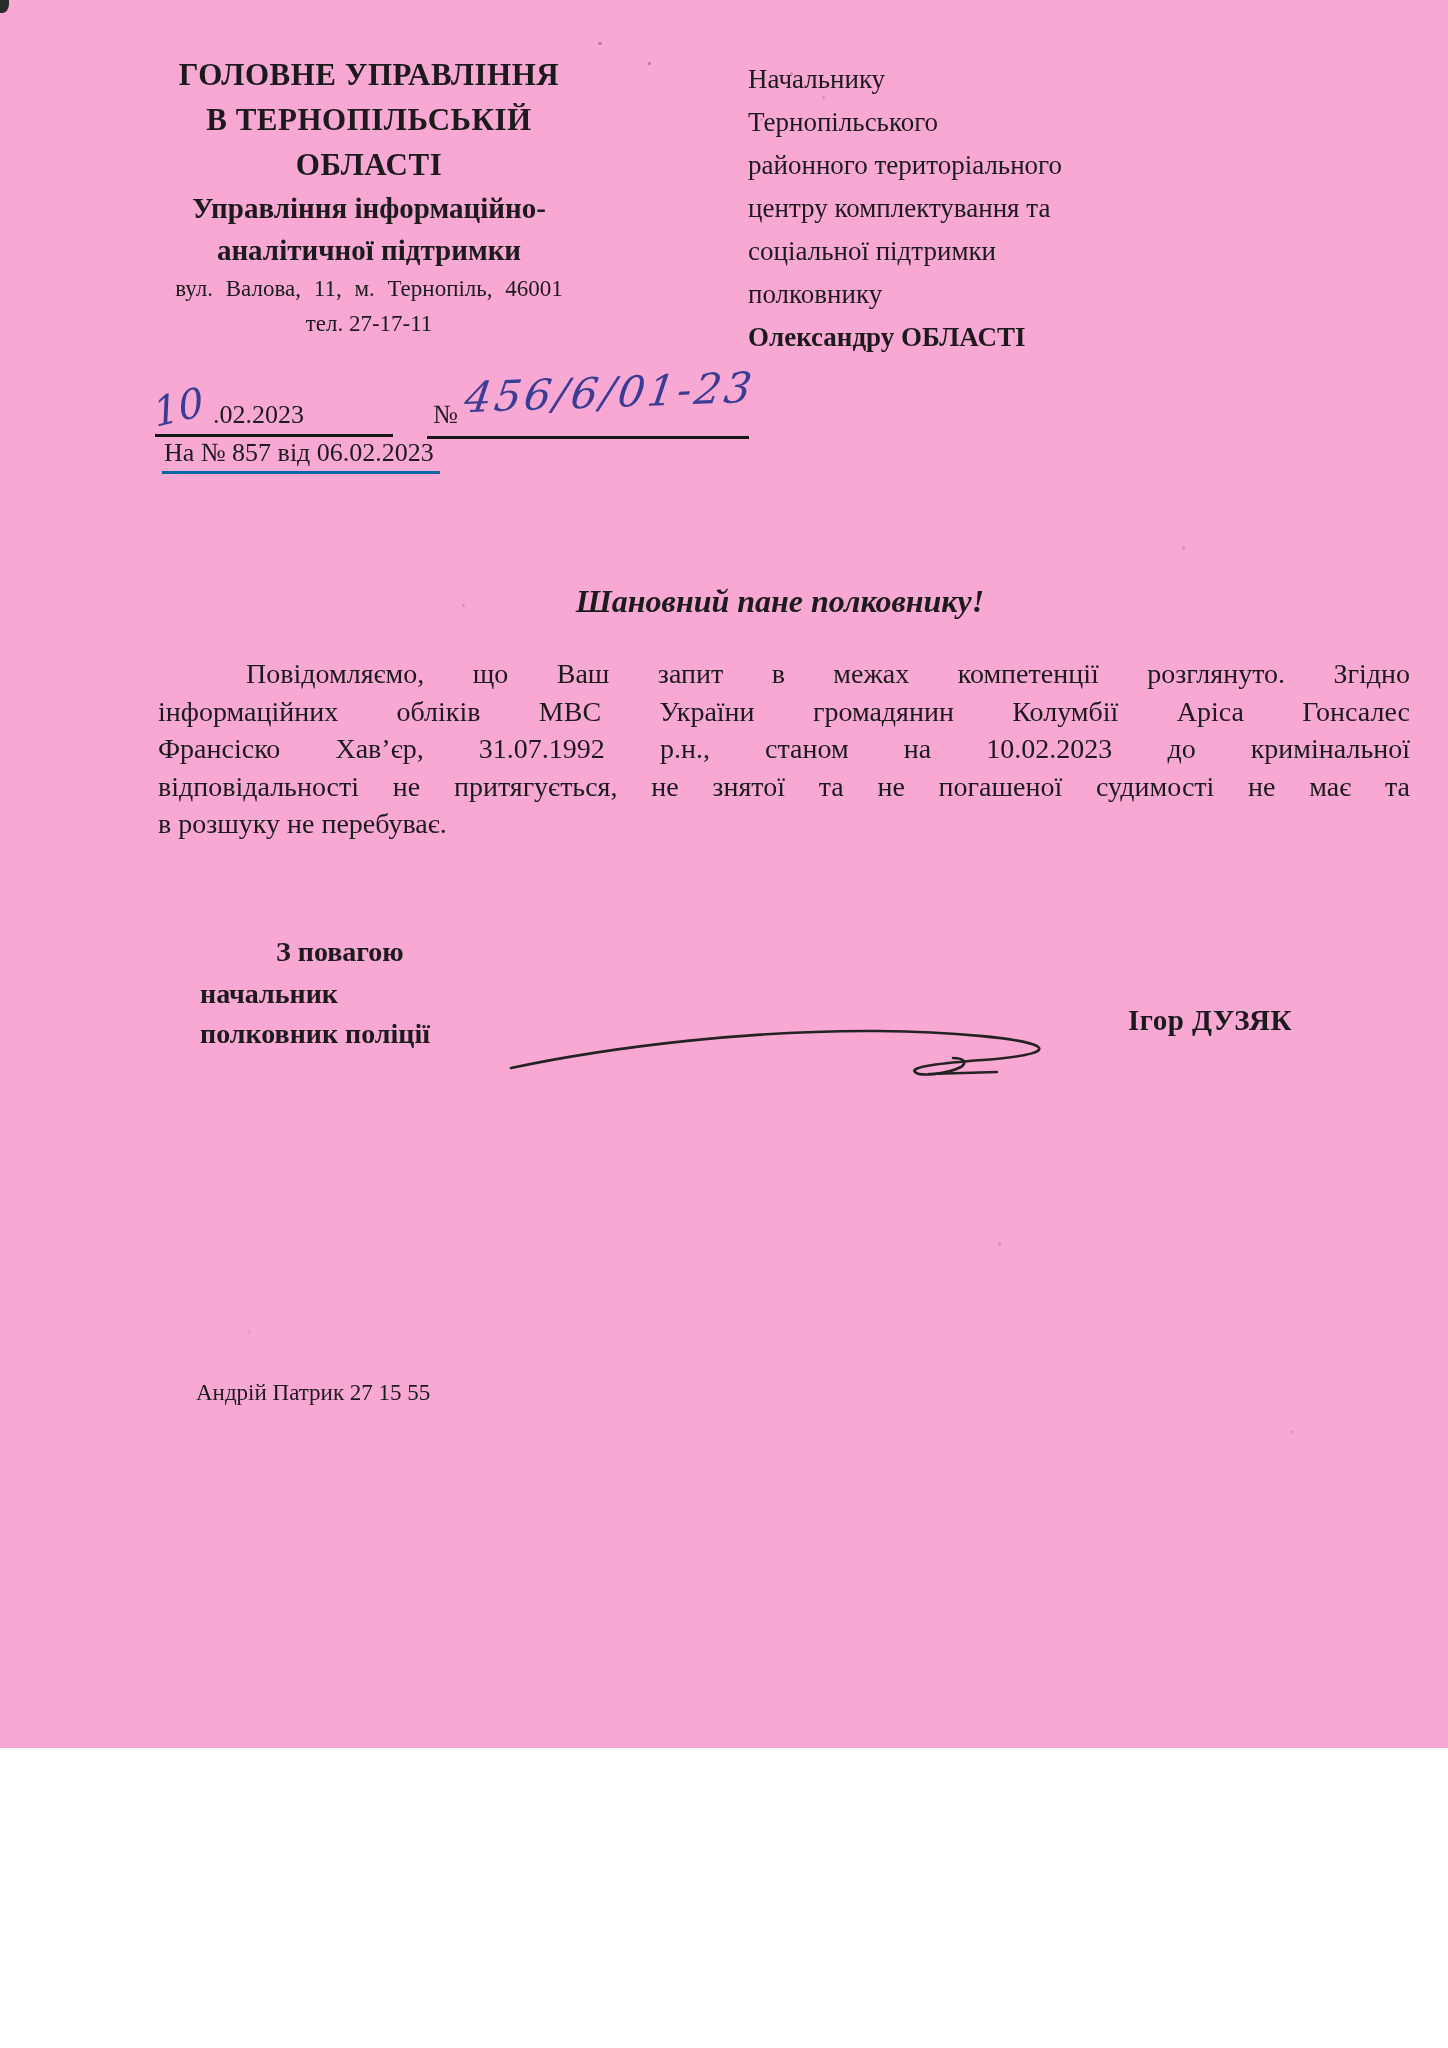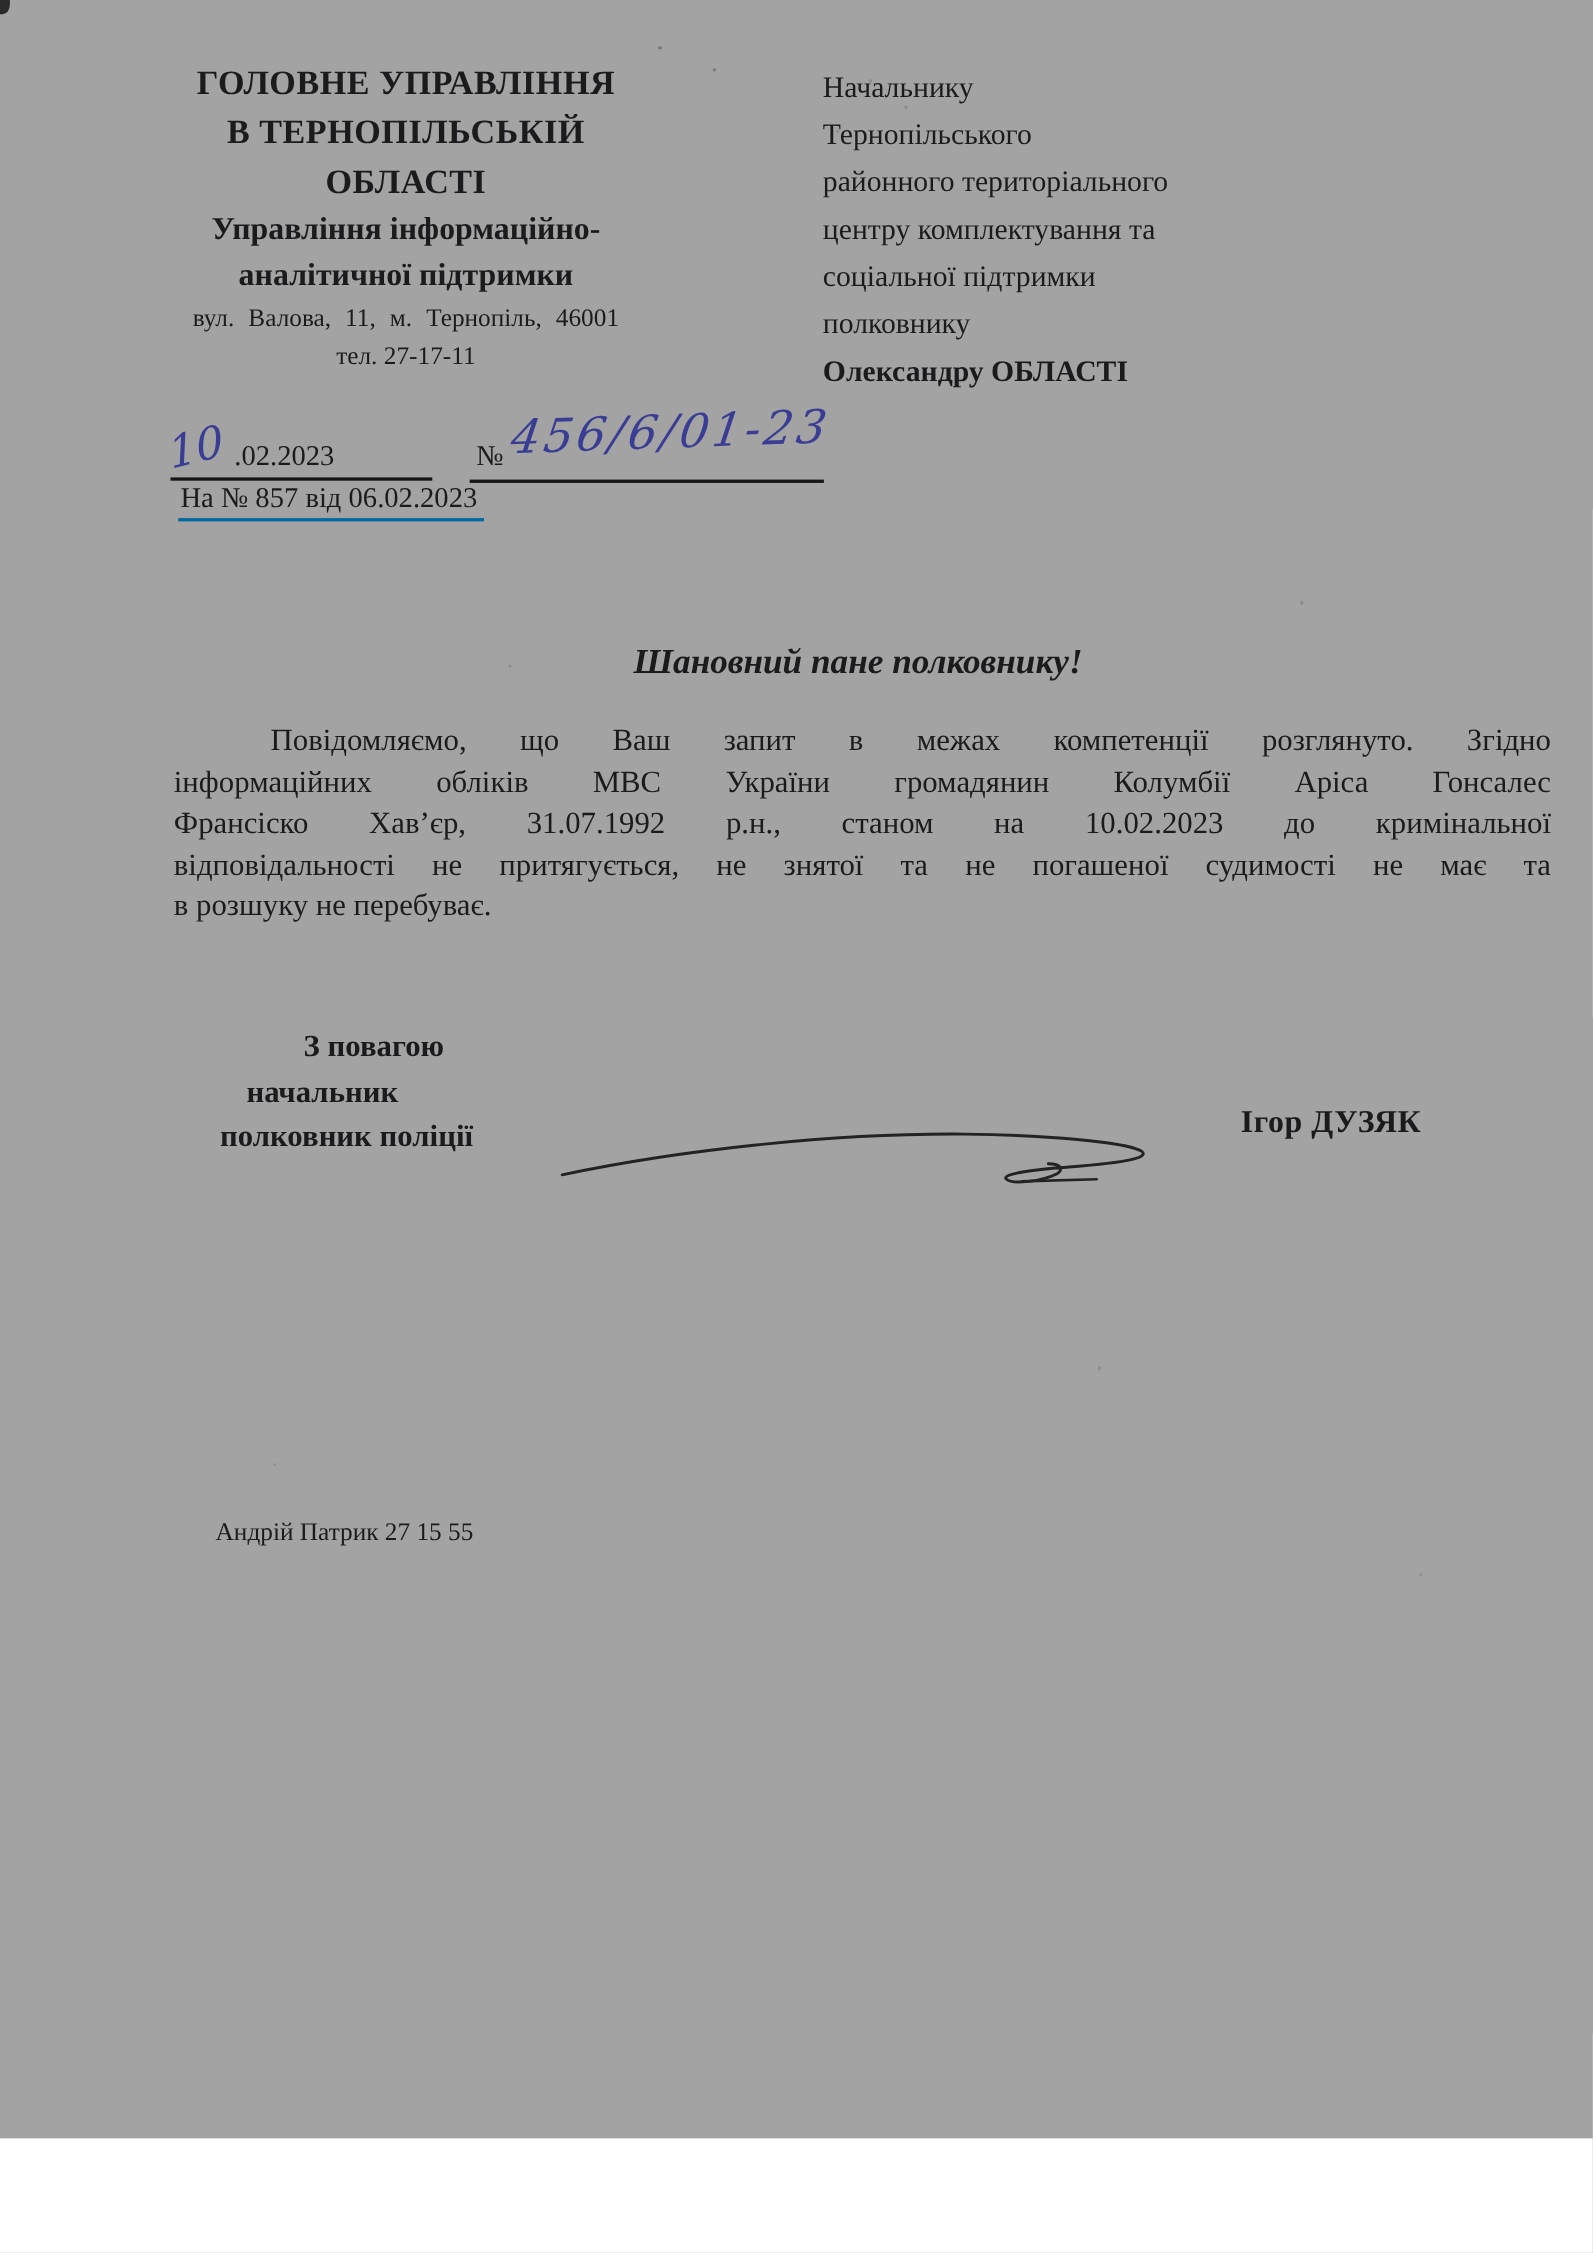--- a/index.html
+++ b/index.html
@@ -1,21 +1,21 @@
 <!DOCTYPE html>
 <html lang="uk"><head>
 <meta charset="utf-8">
 <style>
   html, body { margin: 0; padding: 0; }
   body { background: #ffffff; }
   .page {
     position: relative;
     width: 1448px;
-    height: 1944px;
-    background: #a3a3a3;
+    height: 1748px;
+    background: #f9a8d4;
     overflow: hidden;
     font-family: "Liberation Serif", "DejaVu Serif", serif;
     color: #1b1b1d;
   }
   
   .sender {
     position: absolute;
     left: 130px; top: 52px;
     width: 478px;
     text-align: center;
@@ -123,21 +123,21 @@
   .body-text .line {
     text-align: justify;
     text-align-last: justify;
     line-height: 37.6px;
     white-space: normal;
   }
   .body-text .line.first { padding-left: 88px; width: 1164px; }
   .body-text .line.last  { text-align-last: left; }
   
   .closing      { position: absolute; left: 276px; top: 936px;  font-weight: bold; font-size: 28px; }
-  .sig-title-1  { position: absolute; left: 200px; top: 978px;  font-weight: bold; font-size: 28px; margin-left: 24px; }
+  .sig-title-1  { position: absolute; left: 200px; top: 978px;  font-weight: bold; font-size: 28px; }
   .sig-title-2  { position: absolute; left: 200px; top: 1018px; font-weight: bold; font-size: 28px; }
   .signature-stroke { position: absolute; left: 505px; top: 1008px; }
   .sig-name     { position: absolute; left: 1128px; top: 1004px; font-weight: bold; font-size: 29px; letter-spacing: 0.5px; }
   
   .executor {
     position: absolute;
     left: 196px; top: 1380px;
     font-size: 23px;
   }
   

